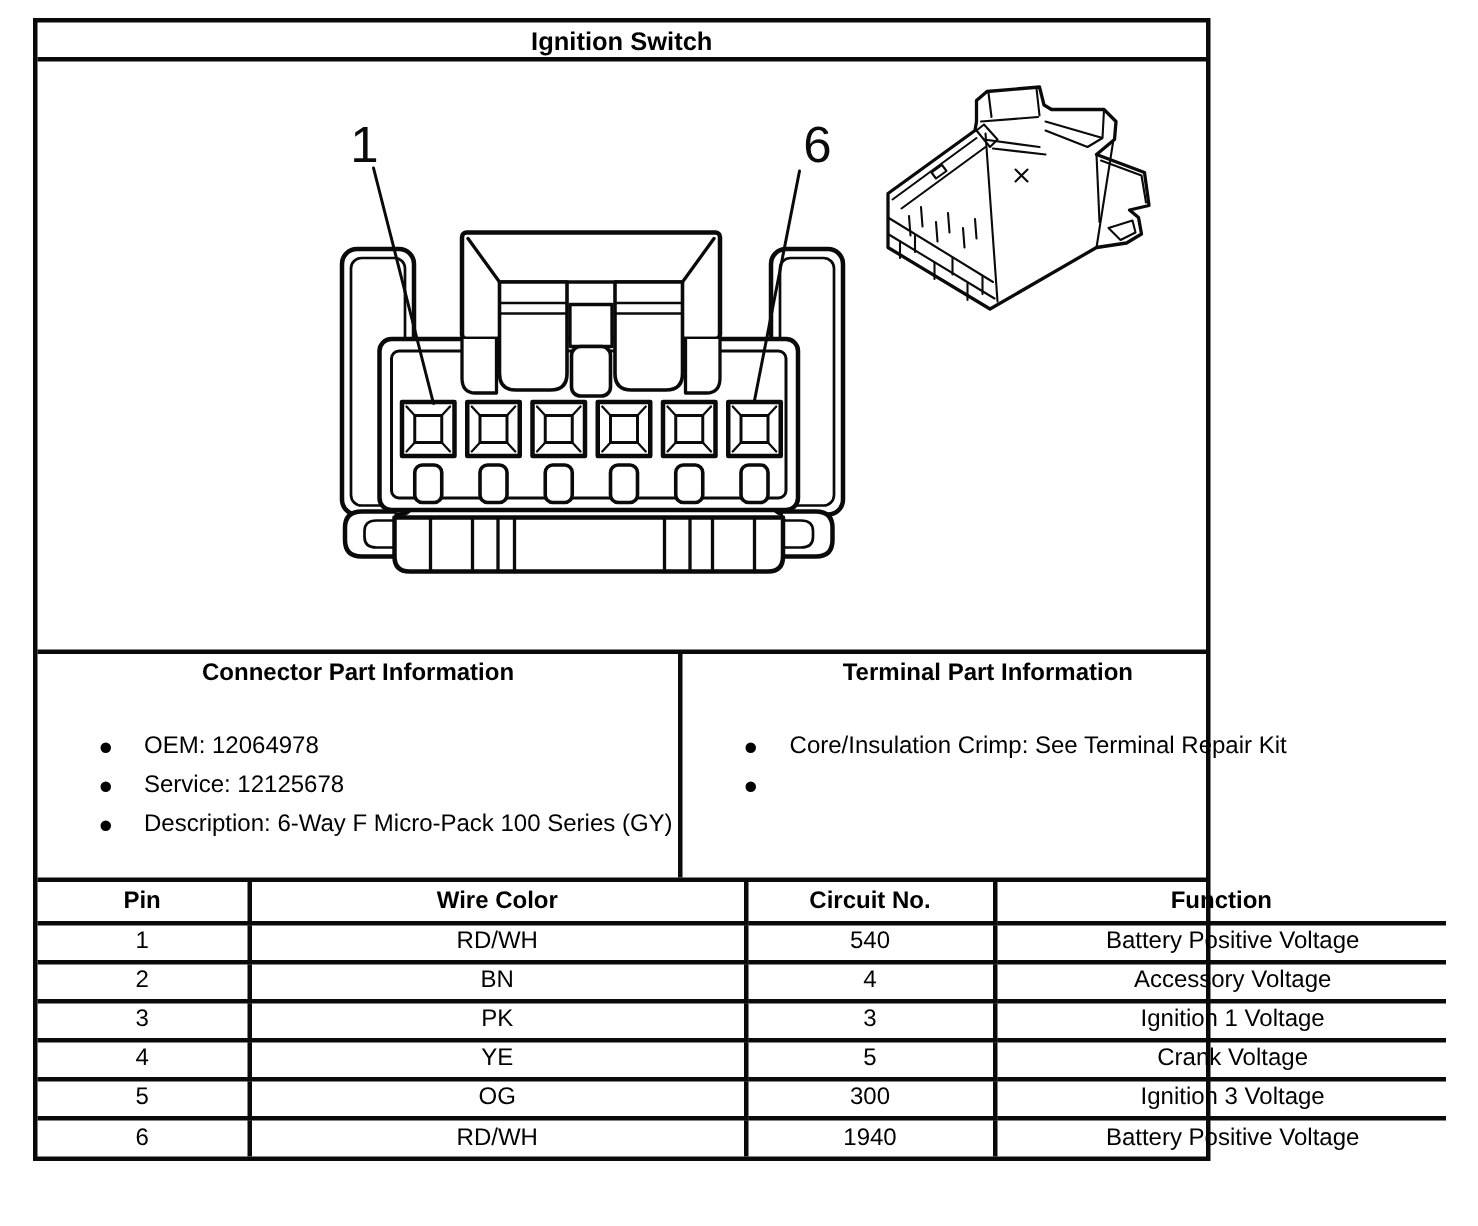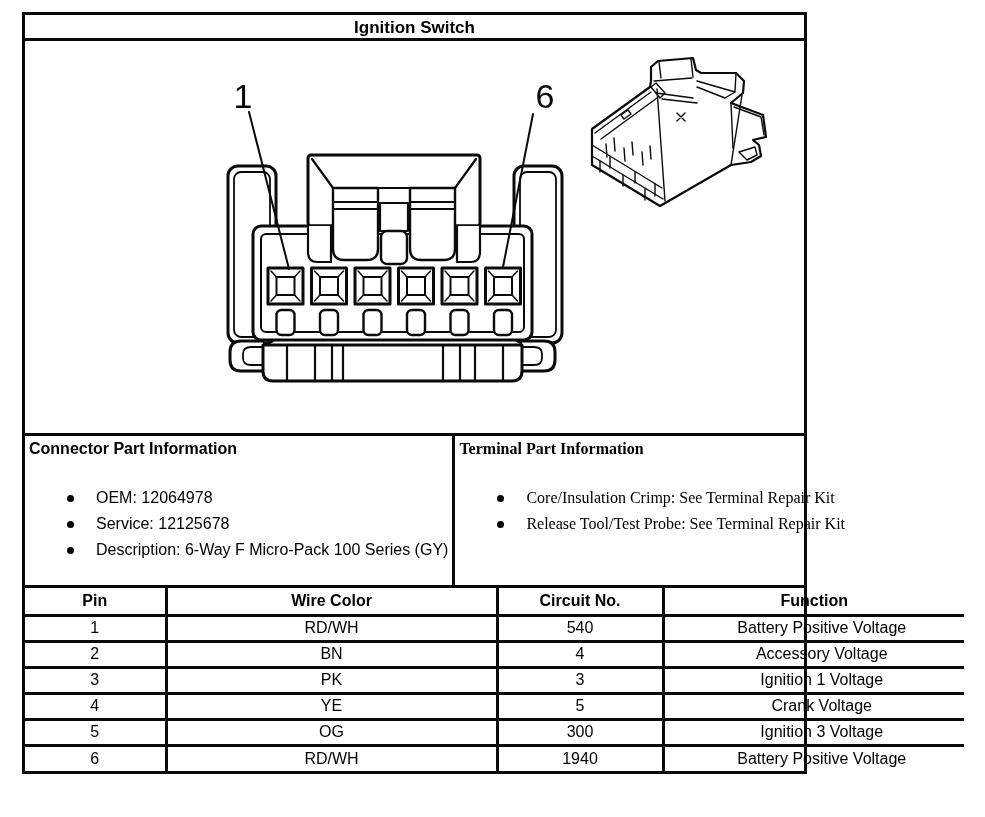--- a/index.html
+++ b/index.html
@@ -16,22 +16,22 @@
     height:26px; line-height:26px; text-align:center;
     font-weight:bold; font-size:17px;
     border-bottom:3px solid #0a0a0a;
   }
   .diagram-area { height:395px; position:relative; border-bottom:3px solid #0a0a0a; }
   .diagram-area svg { display:block; }
 
   .info-row { display:flex; height:152px; border-bottom:3px solid #0a0a0a; }
   .info-box { padding:4px 4px 0 4px; }
   .info-box.left  { width:472px; border-right:3px solid #0a0a0a; }
-  .info-box.right { flex:1;font-family:Liberation Serif, serif; }
-  .info-heading { font-weight:bold; font-size:16px; }
+  .info-box.right { flex:1; }
+  .info-heading { font-weight:bold; font-size:16px;text-align:center; }
   .bullet-list { margin-top:27px; }
   .bullet-row { display:flex; align-items:center; height:26px; }
   .bullet-dot {
     flex:none; width:7px; height:7px; border-radius:50%;
     background:#000; margin-left:38px; margin-right:22px;
   }
   .bullet-text { font-size:16px; white-space:nowrap; }
 
   table.pin-table { width:100%; border-collapse:collapse; table-layout:fixed; }
   table.pin-table th, table.pin-table td {
@@ -236,21 +236,20 @@
     </div>
     <div class="info-box right">
       <div class="info-heading">Terminal Part Information</div>
       <div class="bullet-list">
         <div class="bullet-row">
           <span class="bullet-dot"></span>
           <span class="bullet-text">Core/Insulation Crimp: See Terminal Repair Kit</span>
         </div>
         <div class="bullet-row">
           <span class="bullet-dot"></span>
-          <span class="bullet-text">Release Tool/Test Probe: See Terminal Repair Kit</span>
         </div>
       </div>
     </div>
   </div>
 
   <table class="pin-table">
     <colgroup>
         <col style="width:141px">
         <col style="width:331px">
         <col style="width:166px">

